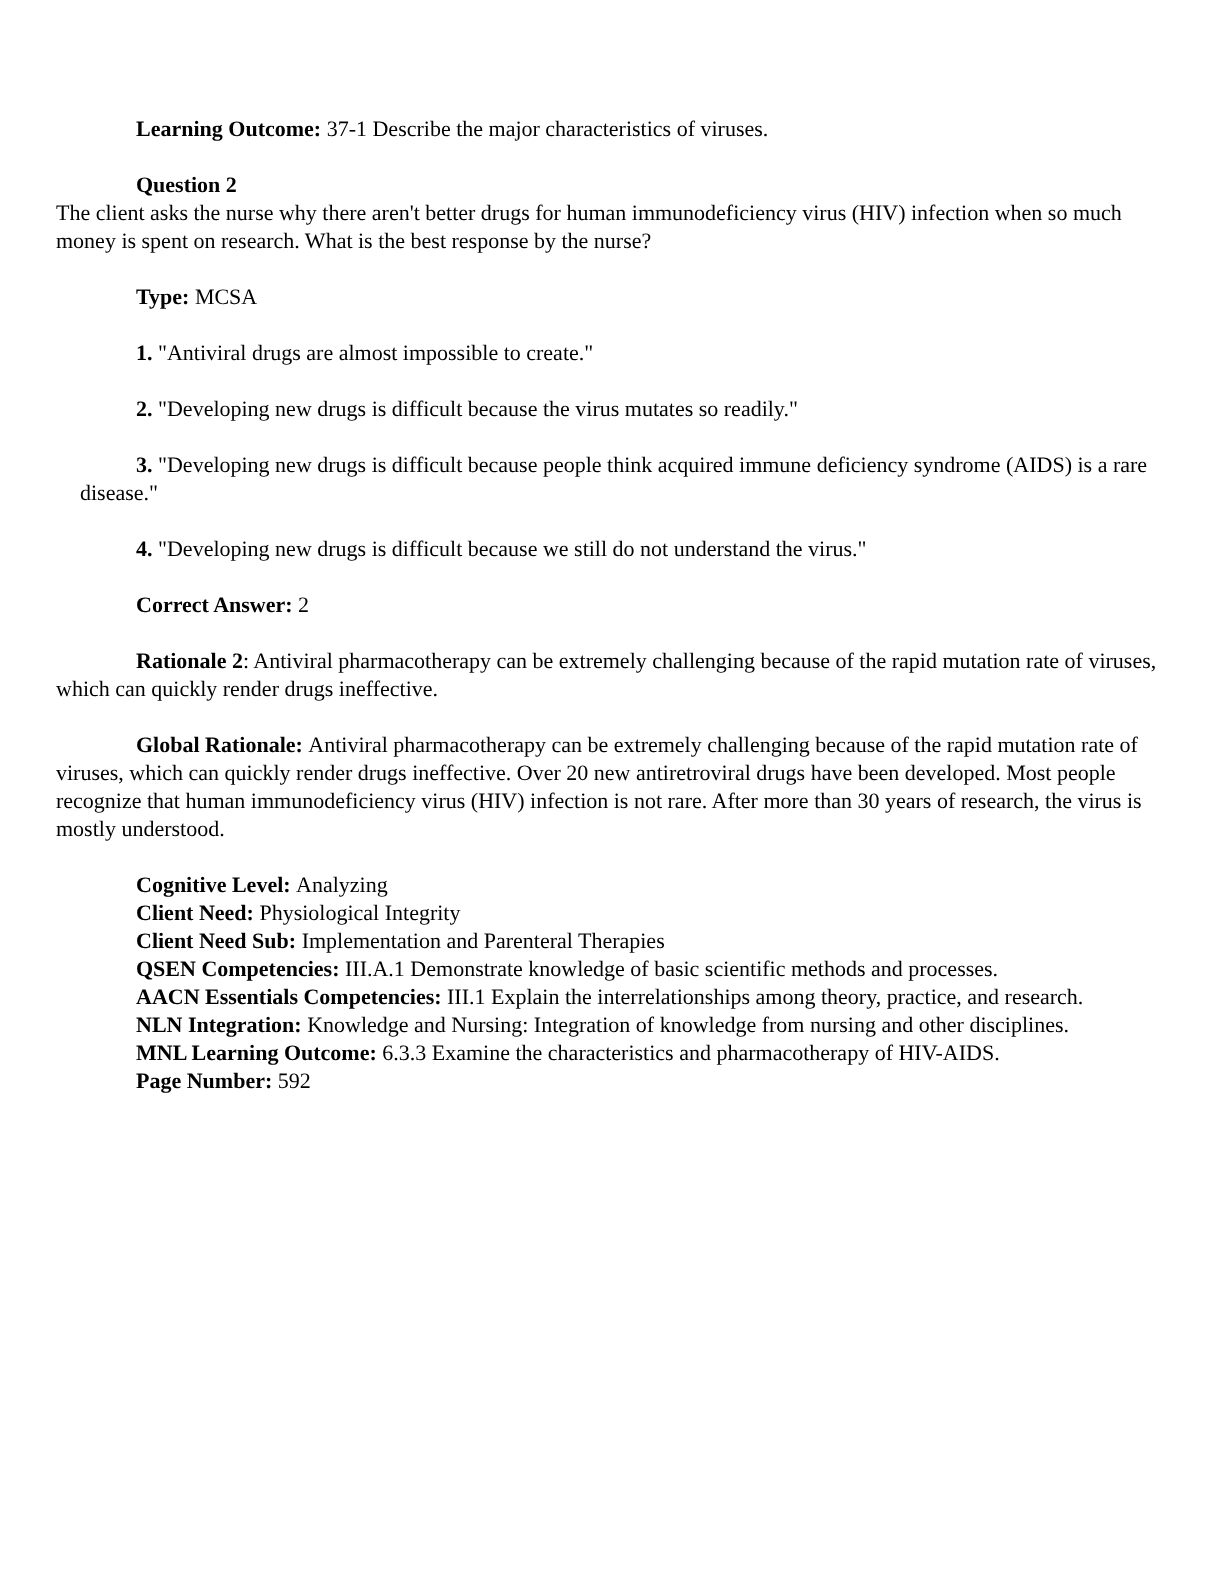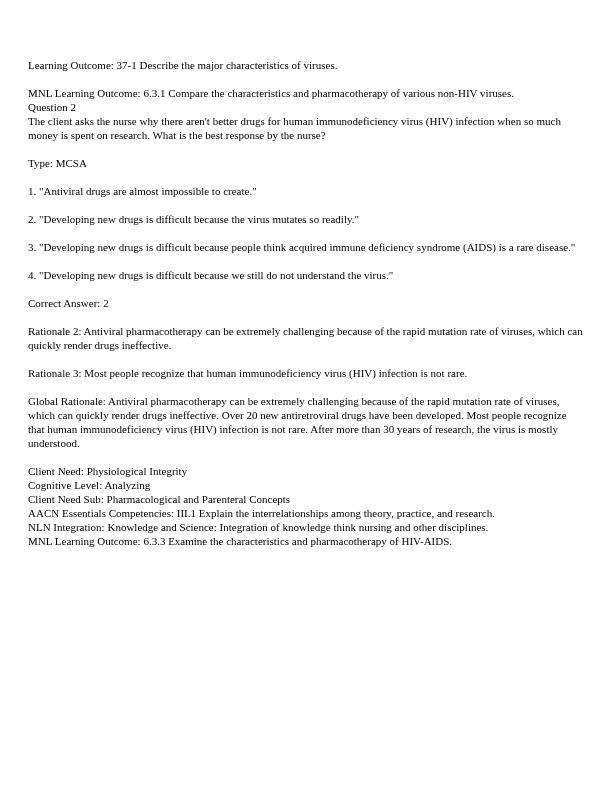--- a/index.html
+++ b/index.html
@@ -26,41 +26,42 @@
   }
   .para.tight {
     margin-bottom: 0;
   }
   .para.indent {
     padding-left: 12px;
     text-indent: -12px;
   }
   .run { }
   .run.bold {
-    font-weight: normal;
+    font-weight: bold;
+    margin-left: 40px;
   }
 </style>
 </head>
 <body>
 
 <div class="page">
   <div id="doc-body">
       <p class="para"><span class="run bold">Learning Outcome: </span><span class="run">37-1 Describe the major characteristics of viruses.</span></p>
-      <p class="para tight"><span class="run bold">MNL Learning Outcome: </span><span class="run">6.3.1 Compare the characteristics and pharmacotherapy of various non-HIV viruses.</span></p>
       <p class="para tight"><span class="run bold">Question 2</span></p>
       <p class="para"><span class="run">The client asks the nurse why there aren't better drugs for human immunodeficiency virus (HIV) infection when so much money is spent on research. What is the best response by the nurse?</span></p>
       <p class="para"><span class="run bold">Type: </span><span class="run">MCSA</span></p>
       <p class="para indent"><span class="run bold">1. </span><span class="run">"Antiviral drugs are almost impossible to create."</span></p>
       <p class="para indent"><span class="run bold">2. </span><span class="run">"Developing new drugs is difficult because the virus mutates so readily."</span></p>
       <p class="para indent"><span class="run bold">3. </span><span class="run">"Developing new drugs is difficult because people think acquired immune deficiency syndrome (AIDS) is a rare disease."</span></p>
       <p class="para indent"><span class="run bold">4. </span><span class="run">"Developing new drugs is difficult because we still do not understand the virus."</span></p>
       <p class="para"><span class="run bold">Correct Answer: </span><span class="run">2</span></p>
       <p class="para"><span class="run bold">Rationale 2</span><span class="run">: Antiviral pharmacotherapy can be extremely challenging because of the rapid mutation rate of viruses, which can quickly render drugs ineffective.</span></p>
-      <p class="para"><span class="run bold">Rationale 3</span><span class="run">: Most people recognize that human immunodeficiency virus (HIV) infection is not rare.</span></p>
       <p class="para"><span class="run bold">Global Rationale: </span><span class="run">Antiviral pharmacotherapy can be extremely challenging because of the rapid mutation rate of viruses, which can quickly render drugs ineffective. Over 20 new antiretroviral drugs have been developed. Most people recognize that human immunodeficiency virus (HIV) infection is not rare. After more than 30 years of research, the virus is mostly understood.</span></p>
+      <p class="para tight"><span class="run bold">Cognitive Level: </span><span class="run">Analyzing</span></p>
       <p class="para tight"><span class="run bold">Client Need: </span><span class="run">Physiological Integrity</span></p>
-      <p class="para tight"><span class="run bold">Cognitive Level: </span><span class="run">Analyzing</span></p>
-      <p class="para tight"><span class="run bold">Client Need Sub: </span><span class="run">Pharmacological and Parenteral Concepts</span></p>
+      <p class="para tight"><span class="run bold">Client Need Sub: </span><span class="run">Implementation and Parenteral Therapies</span></p>
+      <p class="para tight"><span class="run bold">QSEN Competencies: </span><span class="run">III.A.1 Demonstrate knowledge of basic scientific methods and processes.</span></p>
       <p class="para tight"><span class="run bold">AACN Essentials Competencies: </span><span class="run">III.1 Explain the interrelationships among theory, practice, and research.</span></p>
-      <p class="para tight"><span class="run bold">NLN Integration: </span><span class="run">Knowledge and Science: Integration of knowledge think nursing and other disciplines.</span></p>
+      <p class="para tight"><span class="run bold">NLN Integration: </span><span class="run">Knowledge and Nursing: Integration of knowledge from nursing and other disciplines.</span></p>
       <p class="para tight"><span class="run bold">MNL Learning Outcome: </span><span class="run">6.3.3 Examine the characteristics and pharmacotherapy of HIV-AIDS.</span></p>
+      <p class="para tight"><span class="run bold">Page Number: </span><span class="run">592</span></p>
     </div>
 </div>
 
 </body></html>

